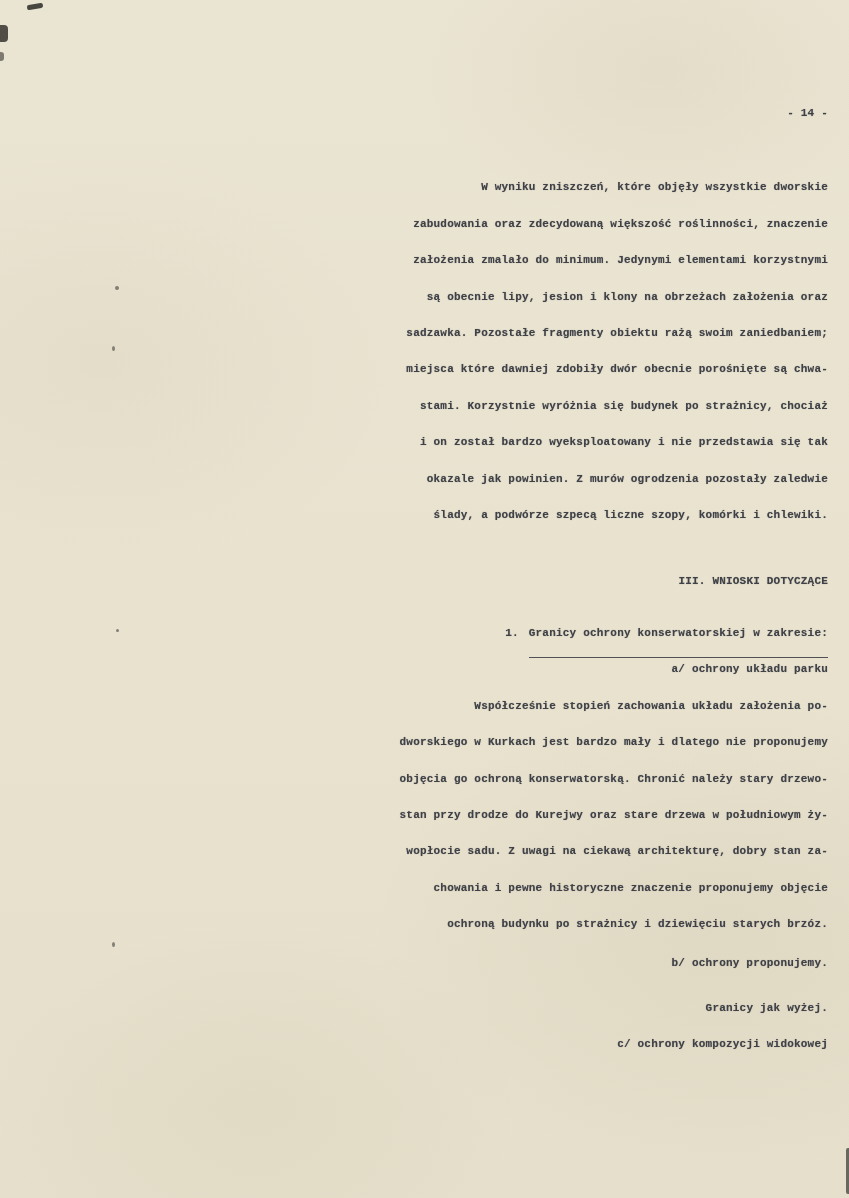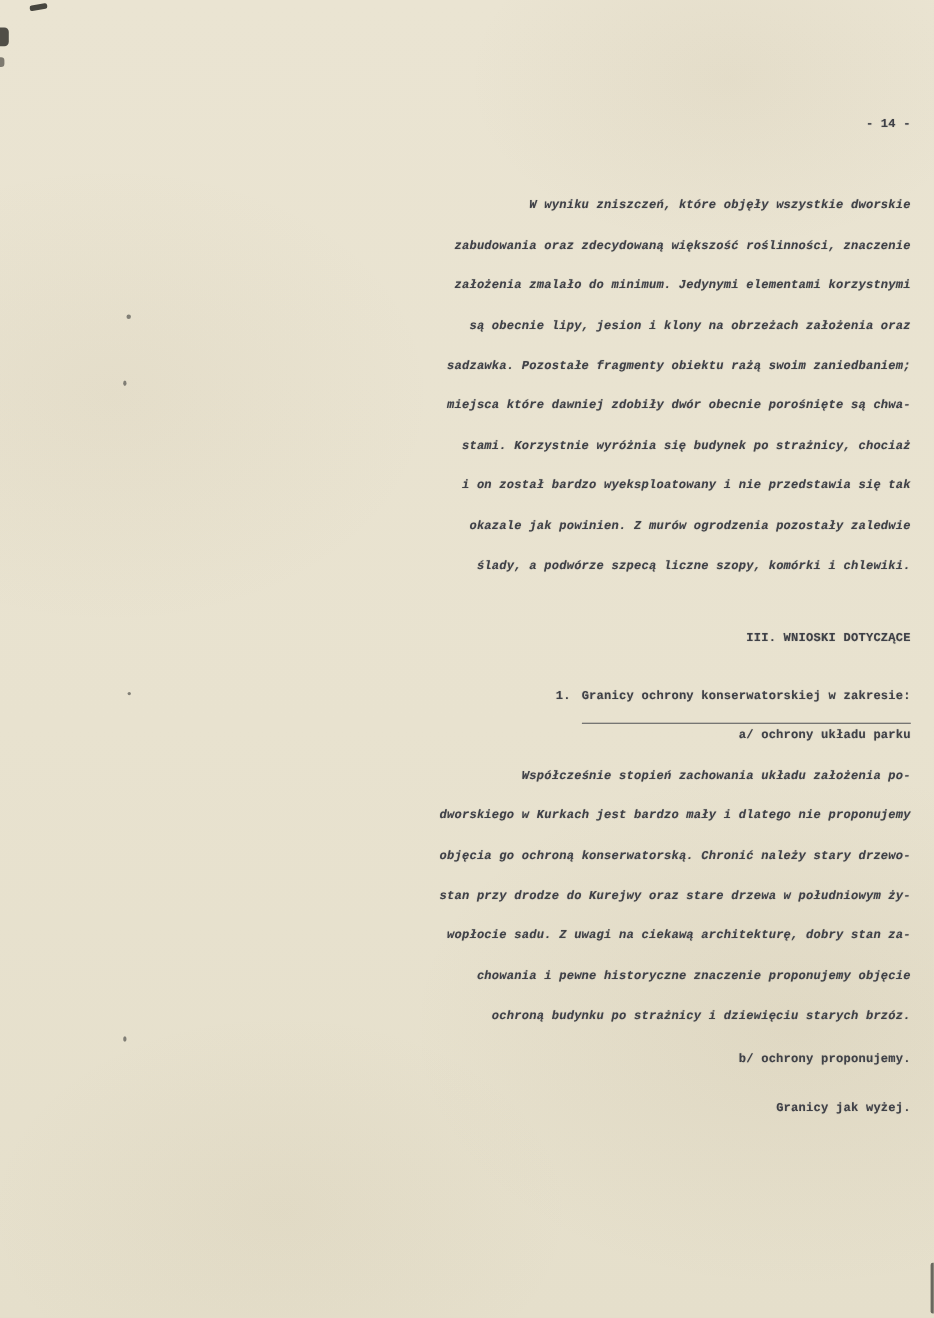--- a/index.html
+++ b/index.html
@@ -36,21 +36,20 @@
     text-align: right;
   }
   .page-number {
     margin-left: 205px;
     margin-bottom: 38px;
   }
   .para {
     white-space: pre-line;
     text-indent: 95px;
     margin: 0;
-    font-style: italic;
   }
   .heading {
     margin-top: 30px;
   }
   .item1 {
     margin-top: 15px;
     margin-left: 30px;
   }
   .item1 .u {
     margin-left: 10px;
@@ -134,16 +133,17 @@
 objęcia go ochroną konserwatorską. Chronić należy stary drzewo-
 stan przy drodze do Kurejwy oraz stare drzewa w południowym ży-
 wopłocie sadu. Z uwagi na ciekawą architekturę, dobry stan za-
 chowania i pewne historyczne znaczenie proponujemy objęcie
 ochroną budynku po strażnicy i dziewięciu starych brzóz.</p>
 
     <div class="sub b">b/ ochrony proponujemy.</div>
 
     <div class="note">Granicy jak wyżej.</div>
 
+    <div class="sub c">c/ ochrony kompozycji widokowej</div>
 
 
   </div>
 </div>
 
 </body></html>

